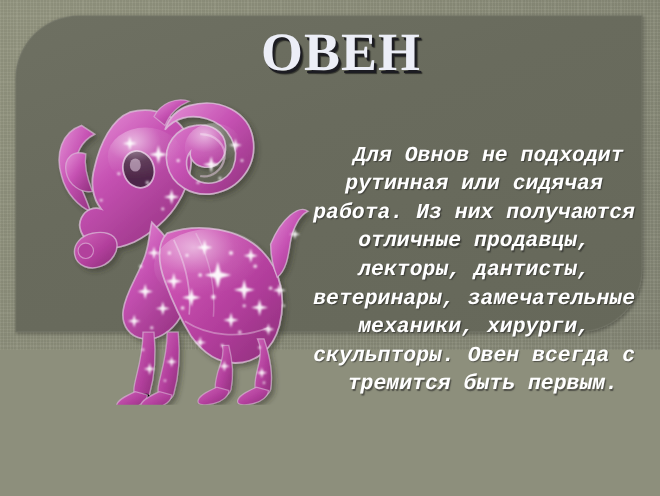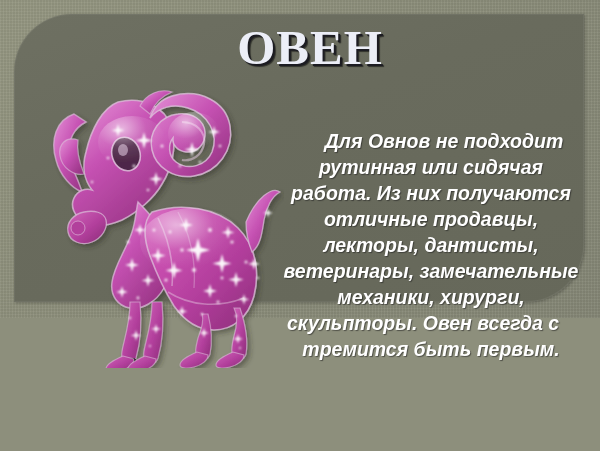--- a/index.html
+++ b/index.html
@@ -36,21 +36,21 @@
     letter-spacing:1px;
     color:#eceef7;
     text-shadow:2px 2px 0 #1c1c22, 3px 3px 1px rgba(0,0,0,.55);
     white-space:nowrap;
   }
 
   
   #body-text{
     position:absolute;left:278px;top:128px;width:306px;
     text-align:center;
-    font-family:Liberation Sans, sans-serif;
+    font-family:Liberation Mono, monospace;
     font-style:italic;font-weight:bold;
     font-size:19.5px;line-height:26px;
     color:#ffffff;
     text-shadow:1px 1px 1px rgba(30,30,30,.55);
     text-indent:0;
   }
   #body-text .ind{ display:inline-block;width:26px; }
   #body-text .gap{ display:inline-block;width:16px; }
 
   

